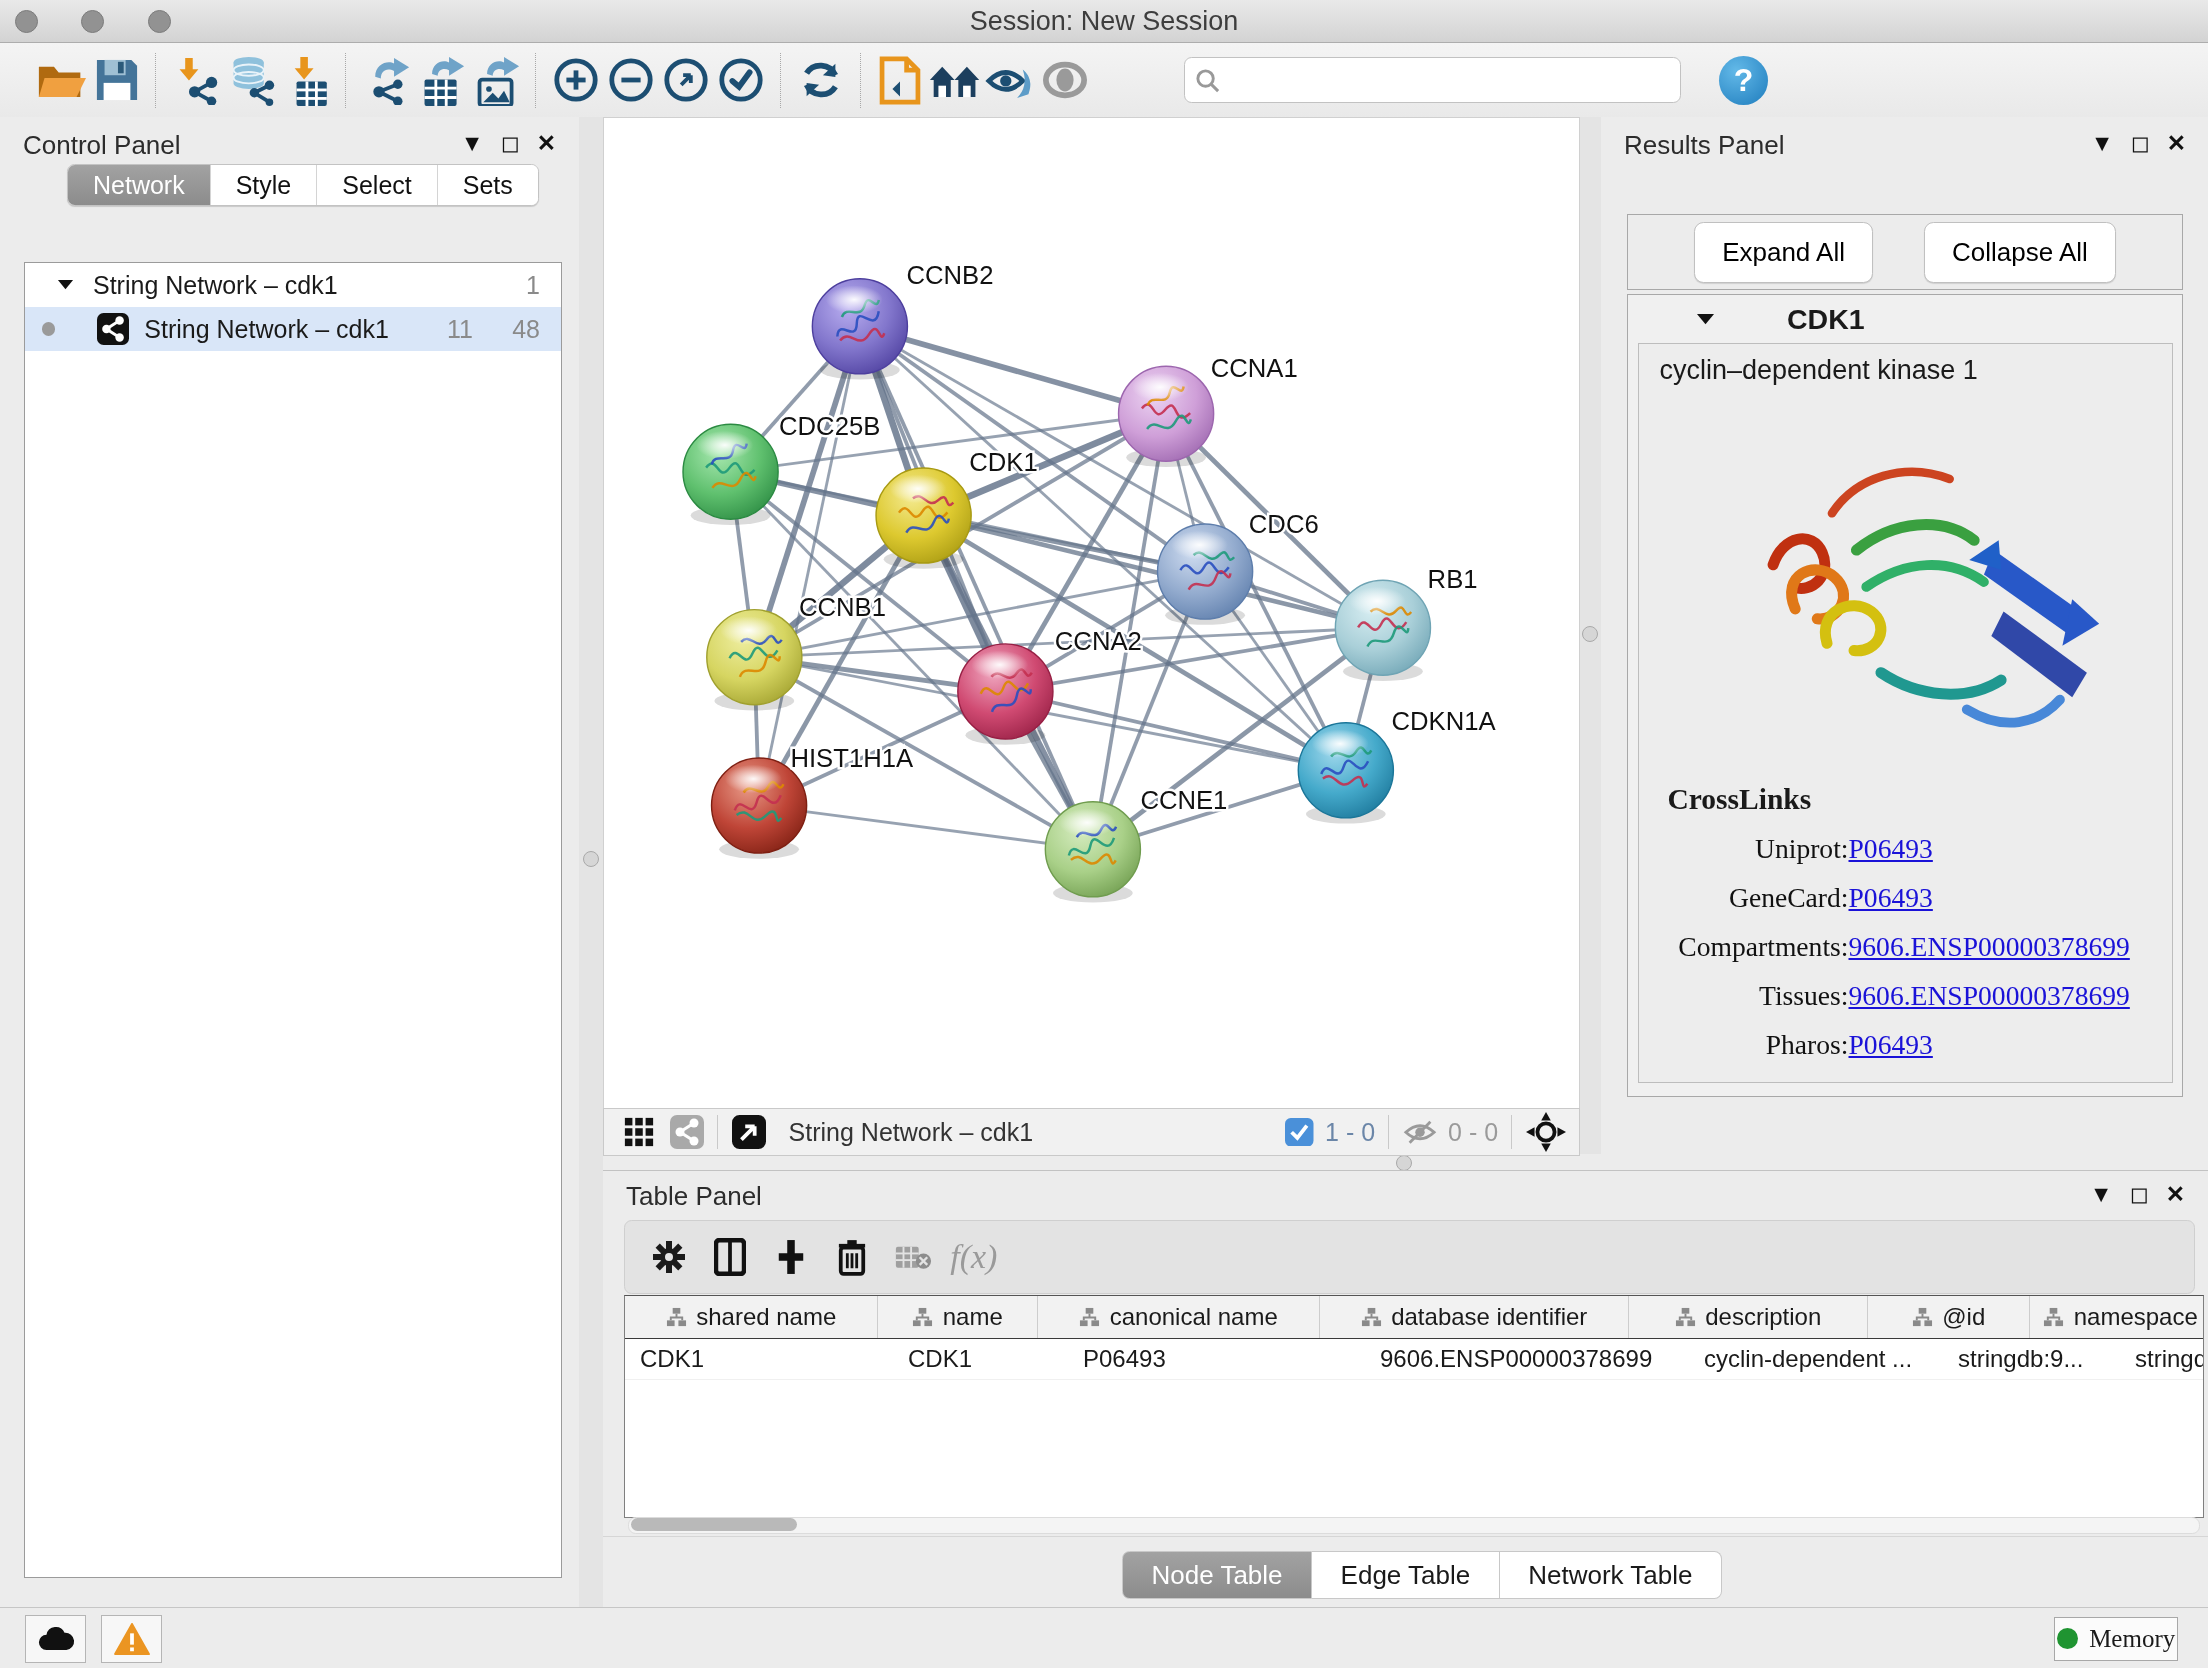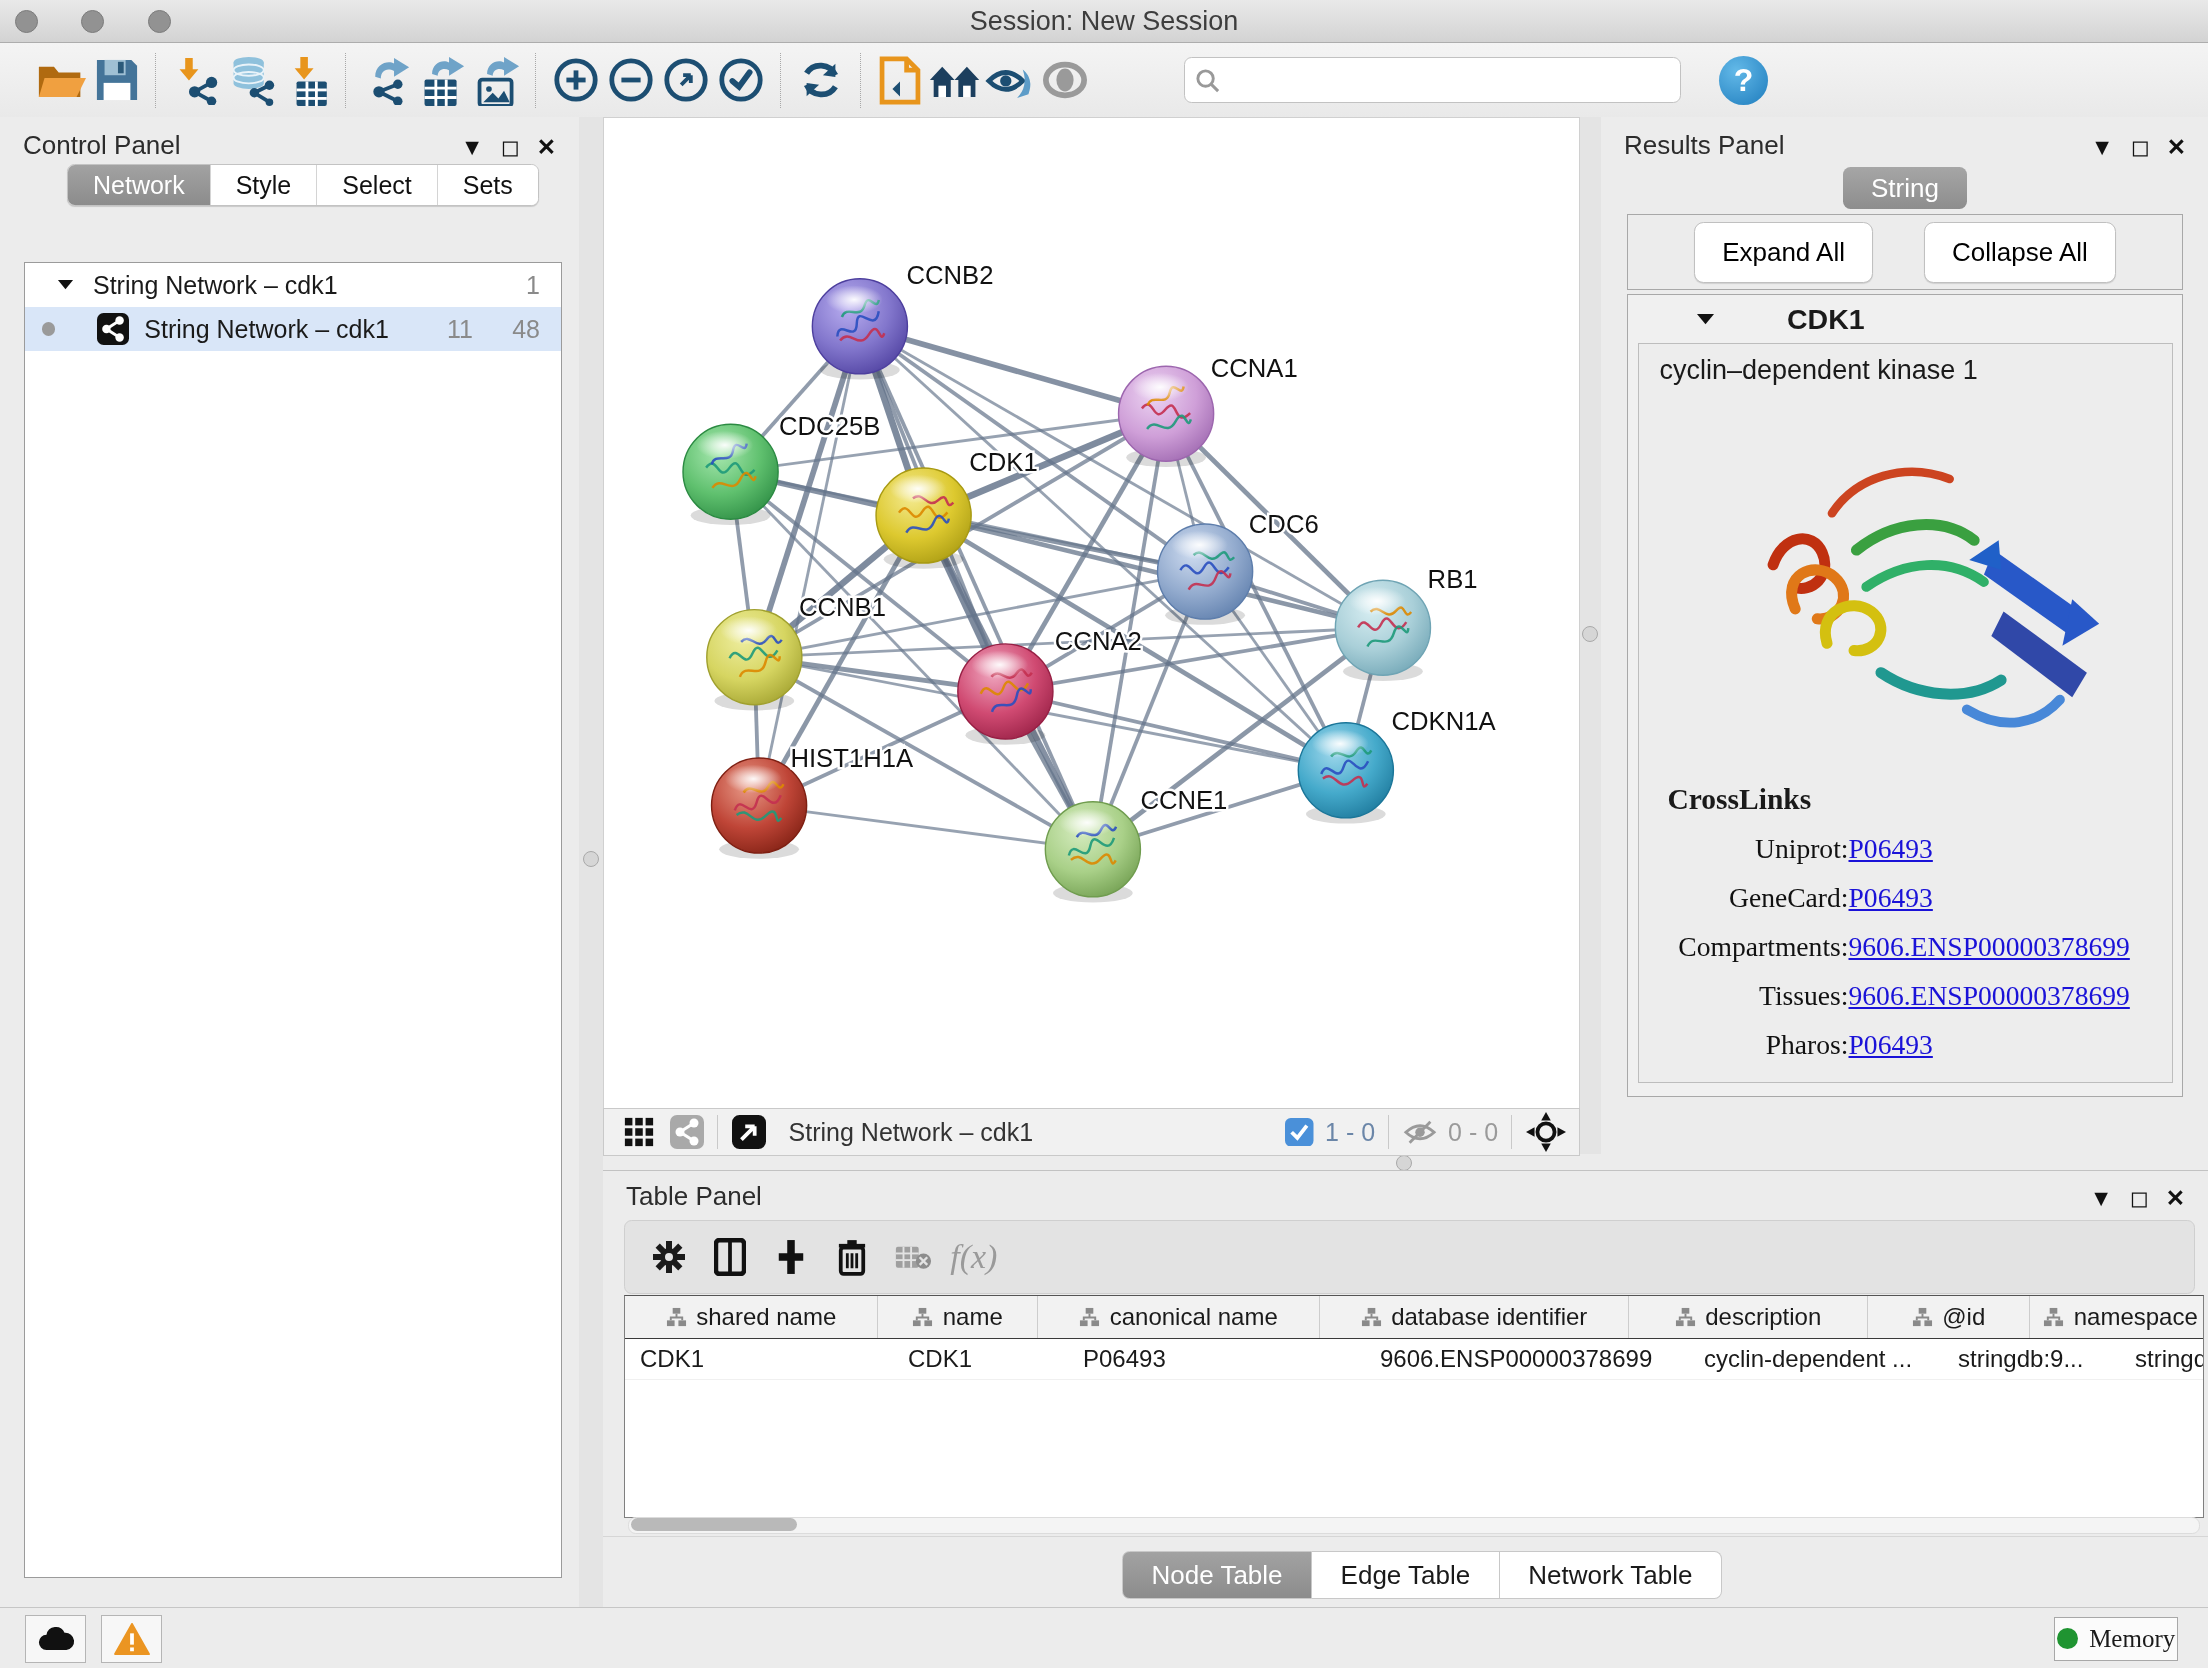--- a/index.html
+++ b/index.html
@@ -22,21 +22,21 @@
   .tsep{width:1px;height:55px;border-left:1.9px dotted #a8a8a8;margin:0 11.4px;flex:0 0 auto;}
   .searchbox{margin-left:91px;width:476px;height:44px;background:#fff;border:1px solid #c2c2c2;
     border-radius:7.6px;display:flex;align-items:center;padding:0 9.5px;}
   .searchbox input{border:none;outline:none;font-size:25px;width:418px;background:transparent;
     font-family:"Liberation Sans",sans-serif;}
   .helpbtn{width:49px;height:49px;border-radius:50%;margin-left:38px;
     background:radial-gradient(circle at 35% 30%,#63b9e8,#1e7cbd);color:#fff;font-size:32px;font-weight:bold;
     display:flex;align-items:center;justify-content:center;}
 
   
-  .panel-h{display:flex;align-items:flex-end;font-size:26px;color:#2c2c2c;}
+  .panel-h{display:flex;align-items:flex-start;font-size:26px;color:#2c2c2c;}
   .ph-icons{margin-left:auto;display:flex;align-items:center;gap:17px;color:#111;}
   .ph-icons span{font-size:23px;}
   .ph-x{font-weight:bold;font-size:27px;}
 
   .ctrl{left:0;top:117px;width:579px;height:1490px;background:#ececec;}
   .vdivider{top:117px;width:24px;height:1490px;background:#e4e4e4;}
   .hsplit{left:603px;top:1154px;width:1605px;height:16px;background:#ececec;}
   .handle{width:14.3px;height:14.3px;border-radius:50%;background:#d6d6d6;border:1px solid #a9a9a9;}
 
   .tabs{display:flex;border:1px solid #c3c3c3;border-radius:7.6px;overflow:hidden;background:#fff;
@@ -642,23 +642,20 @@
 </div>
 
 <div class="abs results">
   <div class="panel-h" style="padding:13.3px 23px 0 23px;">
     <span>Results Panel</span>
     <span class="ph-icons">
       <span>▼</span>
       <span>◻</span>
       <span class="ph-x">✕</span>
     </span>
-  </div>
-  <div style="text-align:center;margin-top:5.7px;">
-    <span class="stringtab">String</span>
   </div>
   <div class="rbox abs" style="left:26px;top:97px;width:554px;height:74px;display:flex;align-items:center;justify-content:center;gap:51px;">
     <button class="rbtn">Expand All</button>
     <button class="rbtn">Collapse All</button>
   </div>
   <div class="rbox abs" style="left:26px;top:177px;width:554px;height:801px;background:#f0f0f0;">
     <div class="entryhdr" style="height:48px;">
       <svg width="19" height="14.3" viewBox="0 0 20 15" style="margin-left:68px">
         <path d="M1 2 L19 2 L10 13 Z" fill="#111"></path>
       </svg>

